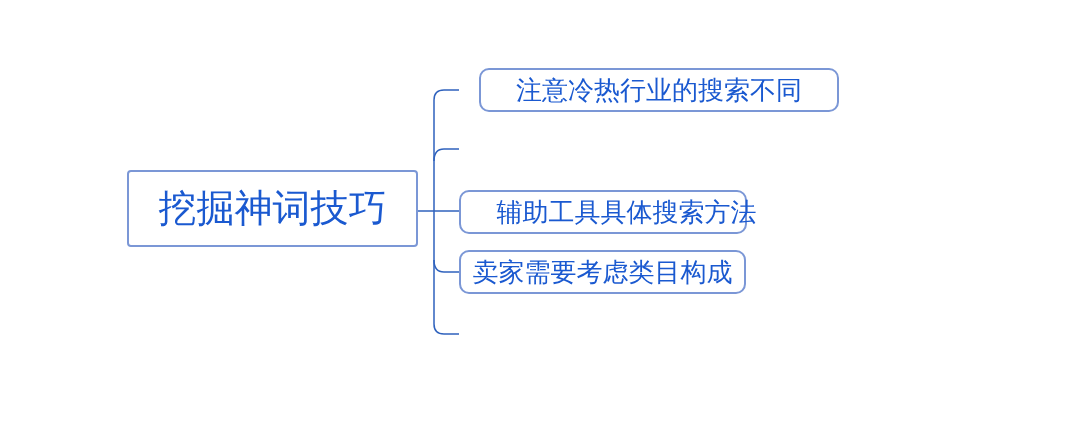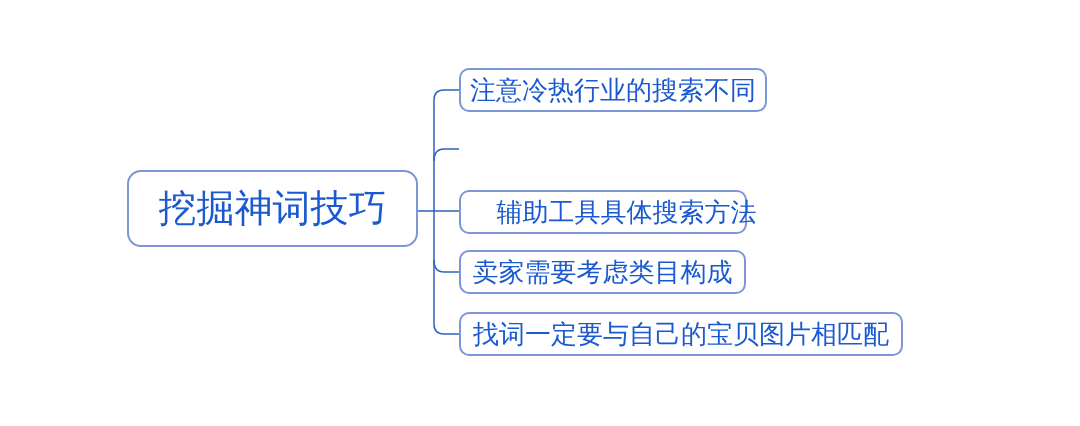--- a/index.html
+++ b/index.html
@@ -31,30 +31,30 @@
     border: 2px solid #7b97d6;
     color: #1a59d0;
     white-space: nowrap;
     cursor: default;
   }
   .node.root {
     left: 127px;
     top: 170px;
     width: 291px;
     height: 77px;
-    border-radius: 14px;
+    border-radius: 4px;
     font-size: 38px;
   }
   .node.child {
     left: 459px;
     height: 44px;
     border-radius: 10px;
     font-size: 26px;
   }
-  .node.child.c0 { top: 68px;  width: 308px; }
+  .node.child.c0 { top: 68px;  width: 360px; margin-left: 20px; }
   .node.child.c1 { top: 127px; width: 161px; }
   .node.child.c2 { top: 190px; width: 288px; padding-left: 47px; }
   .node.child.c3 { top: 250px; width: 287px; text-align: right; }
   .node.child.c4 { top: 312px; width: 444px; }
 </style>
 </head>
 <body>
 
 <div class="canvas">
 
@@ -78,17 +78,14 @@
 
 
   <div class="node child c2">
     <span>辅助工具具体搜索方法</span>
   </div>
 
   <div class="node child c3">
     <span>卖家需要考虑类目构成</span>
   </div>
 
-  <div class="node child c4">
-    <span>找词一定要与自己的宝贝图片相匹配</span>
-  </div>
 
 </div>
 
 </body></html>

